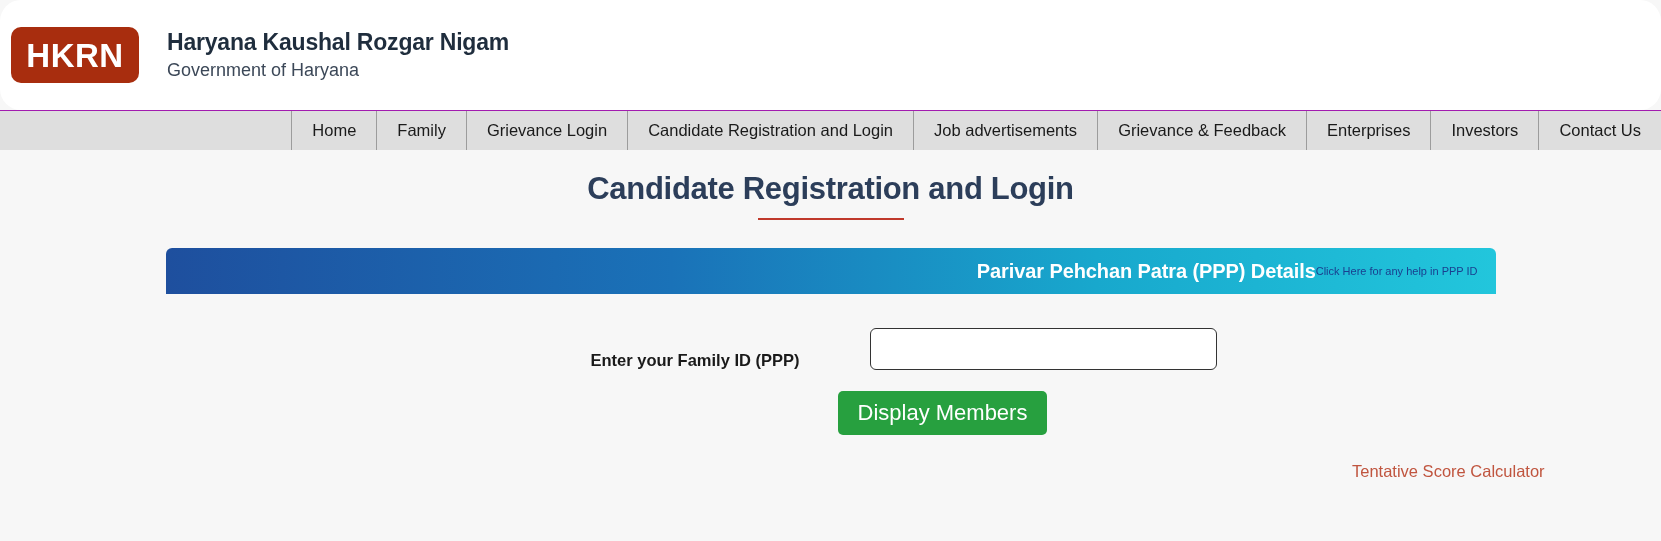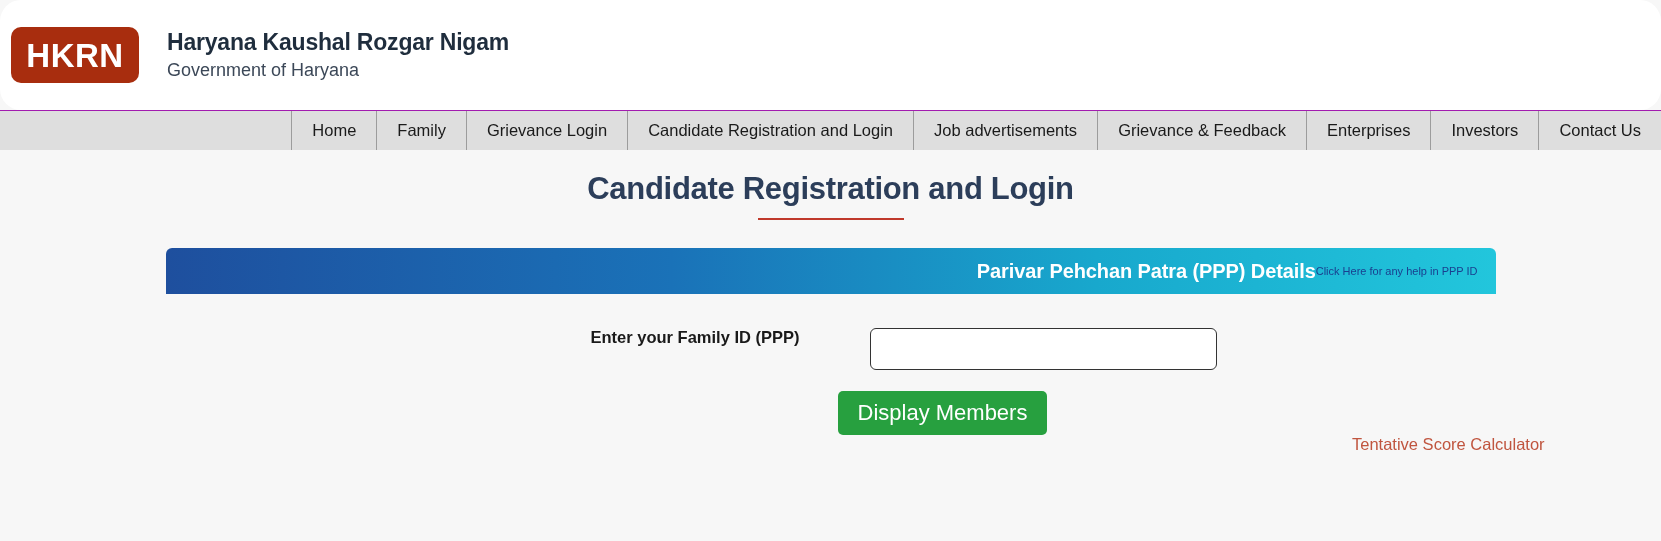--- a/index.html
+++ b/index.html
@@ -114,21 +114,21 @@
     font-size: 11px;
     font-weight: normal;
     cursor: pointer;
     white-space: nowrap;
   }
 
   
   .panel-body { padding-top: 34px; }
   .form-row {
     display: flex;
-    align-items: flex-start;
+    align-items: flex-end;
     gap: 32px;
   }
   .form-label {
     width: 672px;
     text-align: right;
     padding-right: 38px;
     font-size: 16.5px;
     font-weight: bold;
     color: #1a1a1a;
   }
@@ -157,21 +157,21 @@
     font-size: 22px;
     font-family: "Liberation Sans", sans-serif;
     padding: 11px 20px;
     cursor: pointer;
     line-height: 1;
   }
 
   
   .score-note-row {
     position: absolute;
-    top: 435px;
+    top: 462px;
     left: 1352px;
     width: 310px;
     overflow: hidden;
     white-space: nowrap;
   }
   .score-note {
     font-size: 16.5px;
     color: #c0553f;
     cursor: pointer;
   }

